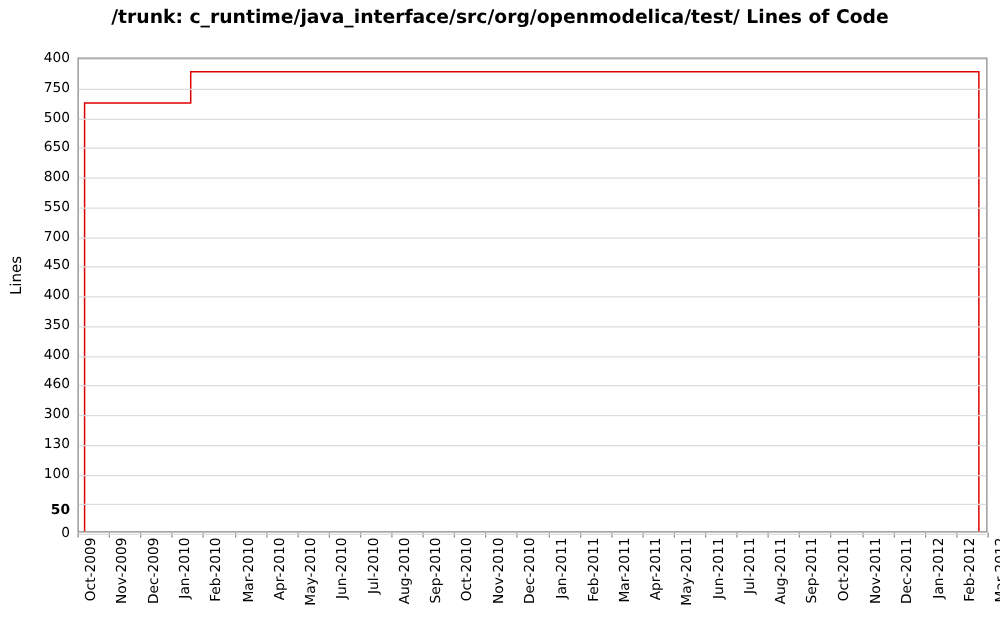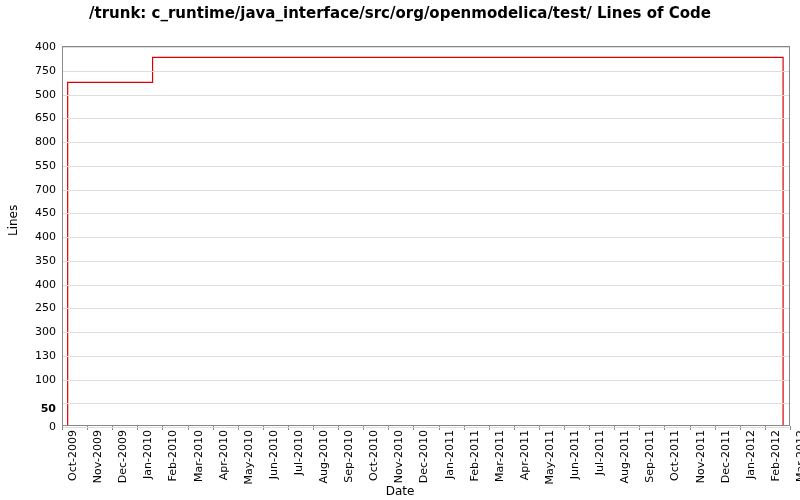--- a/index.html
+++ b/index.html
@@ -91,29 +91,28 @@
   }
 </style>
 </head>
 <body>
 
 <div class="chart-wrap">
 
   <div class="title">/trunk: c_runtime/java_interface/src/org/openmodelica/test/ Lines of Code</div>
 
   <div class="y-axis-title">Lines</div>
-  <div class="x-axis-title">Date</div>
 
   <div id="ytick-container">
       <div class="y-tick-lbl" style="top: 426px;">0</div>
       <div class="y-tick-lbl" style="top: 408px; font-weight: bold;">50</div>
       <div class="y-tick-lbl" style="top: 378.5px;">100</div>
       <div class="y-tick-lbl" style="top: 354.75px;">130</div>
       <div class="y-tick-lbl" style="top: 331px;">300</div>
-      <div class="y-tick-lbl" style="top: 307.25px;">250</div>
+      <div class="y-tick-lbl" style="top: 307.25px;">460</div>
       <div class="y-tick-lbl" style="top: 283.5px;">400</div>
       <div class="y-tick-lbl" style="top: 259.75px;">350</div>
       <div class="y-tick-lbl" style="top: 236px;">400</div>
       <div class="y-tick-lbl" style="top: 212.25px;">450</div>
       <div class="y-tick-lbl" style="top: 188.5px;">700</div>
       <div class="y-tick-lbl" style="top: 164.75px;">550</div>
       <div class="y-tick-lbl" style="top: 141px;">800</div>
       <div class="y-tick-lbl" style="top: 117.25px;">650</div>
       <div class="y-tick-lbl" style="top: 93.5px;">500</div>
       <div class="y-tick-lbl" style="top: 69.75px;">750</div>

